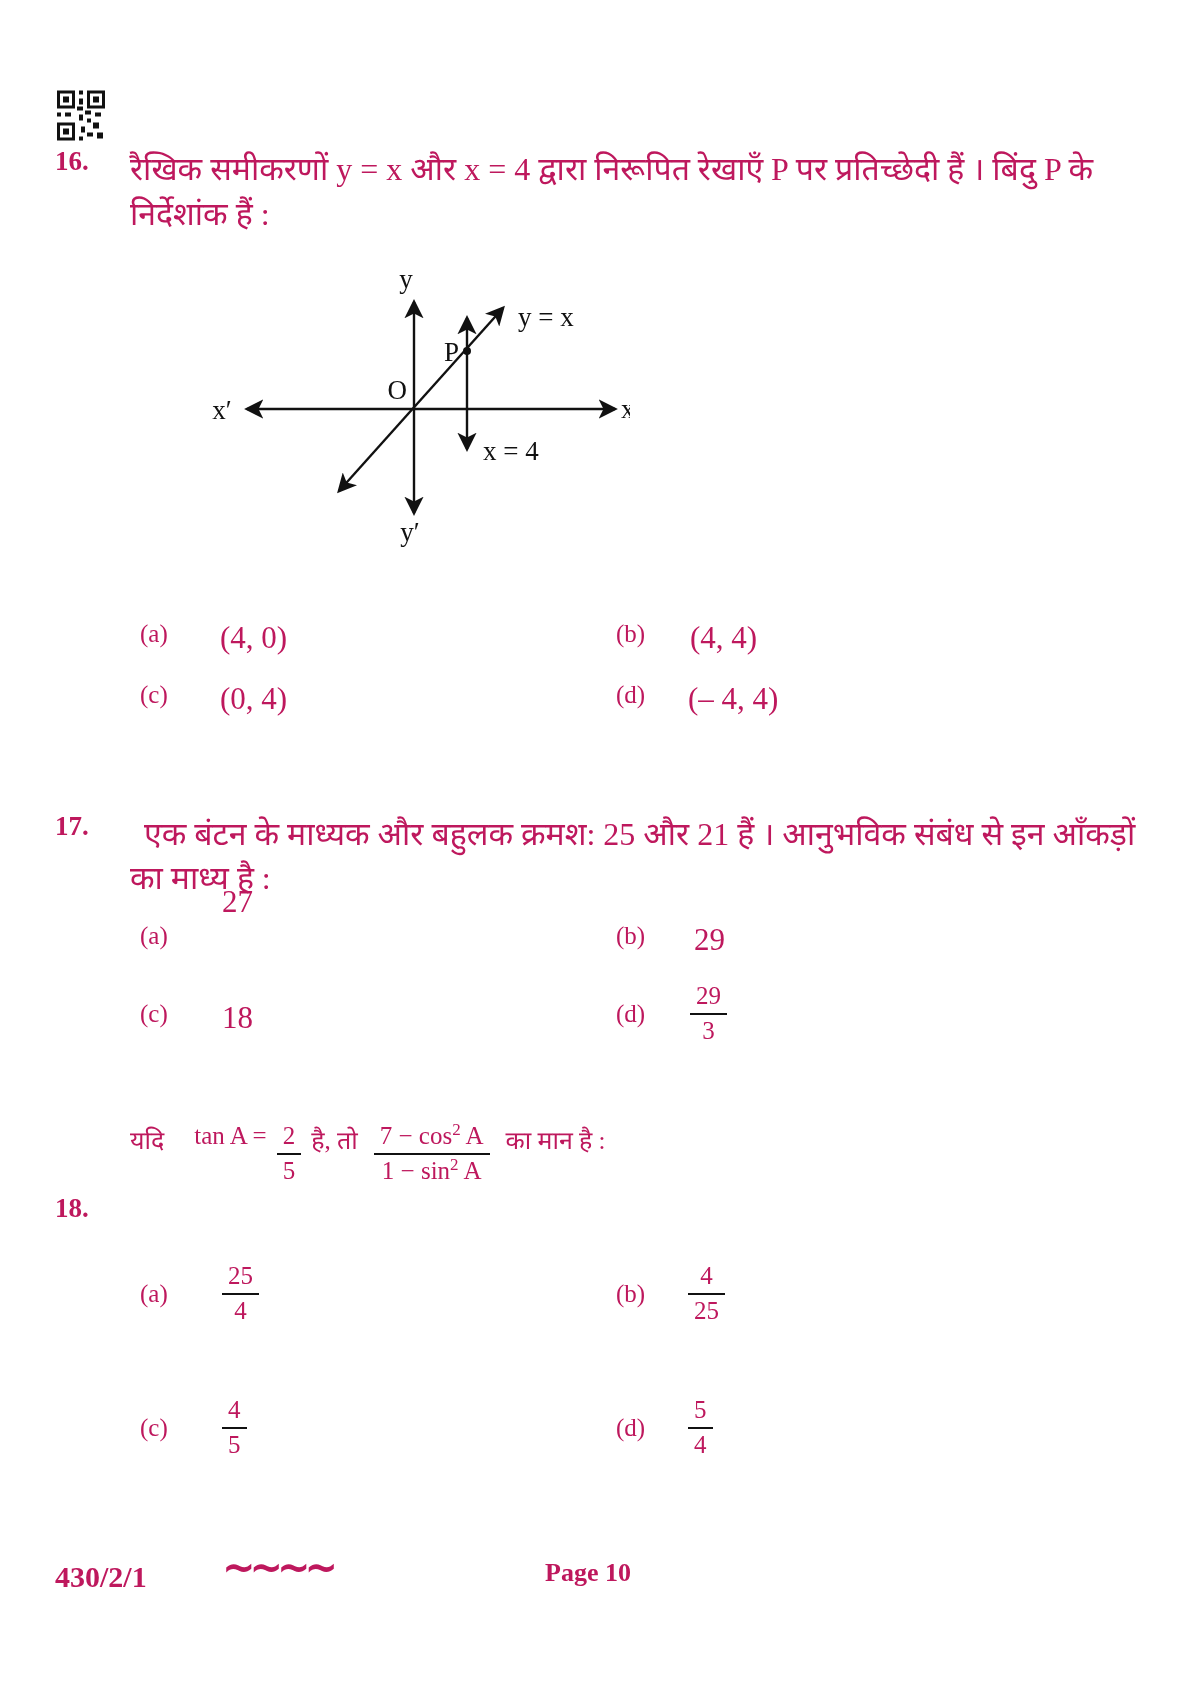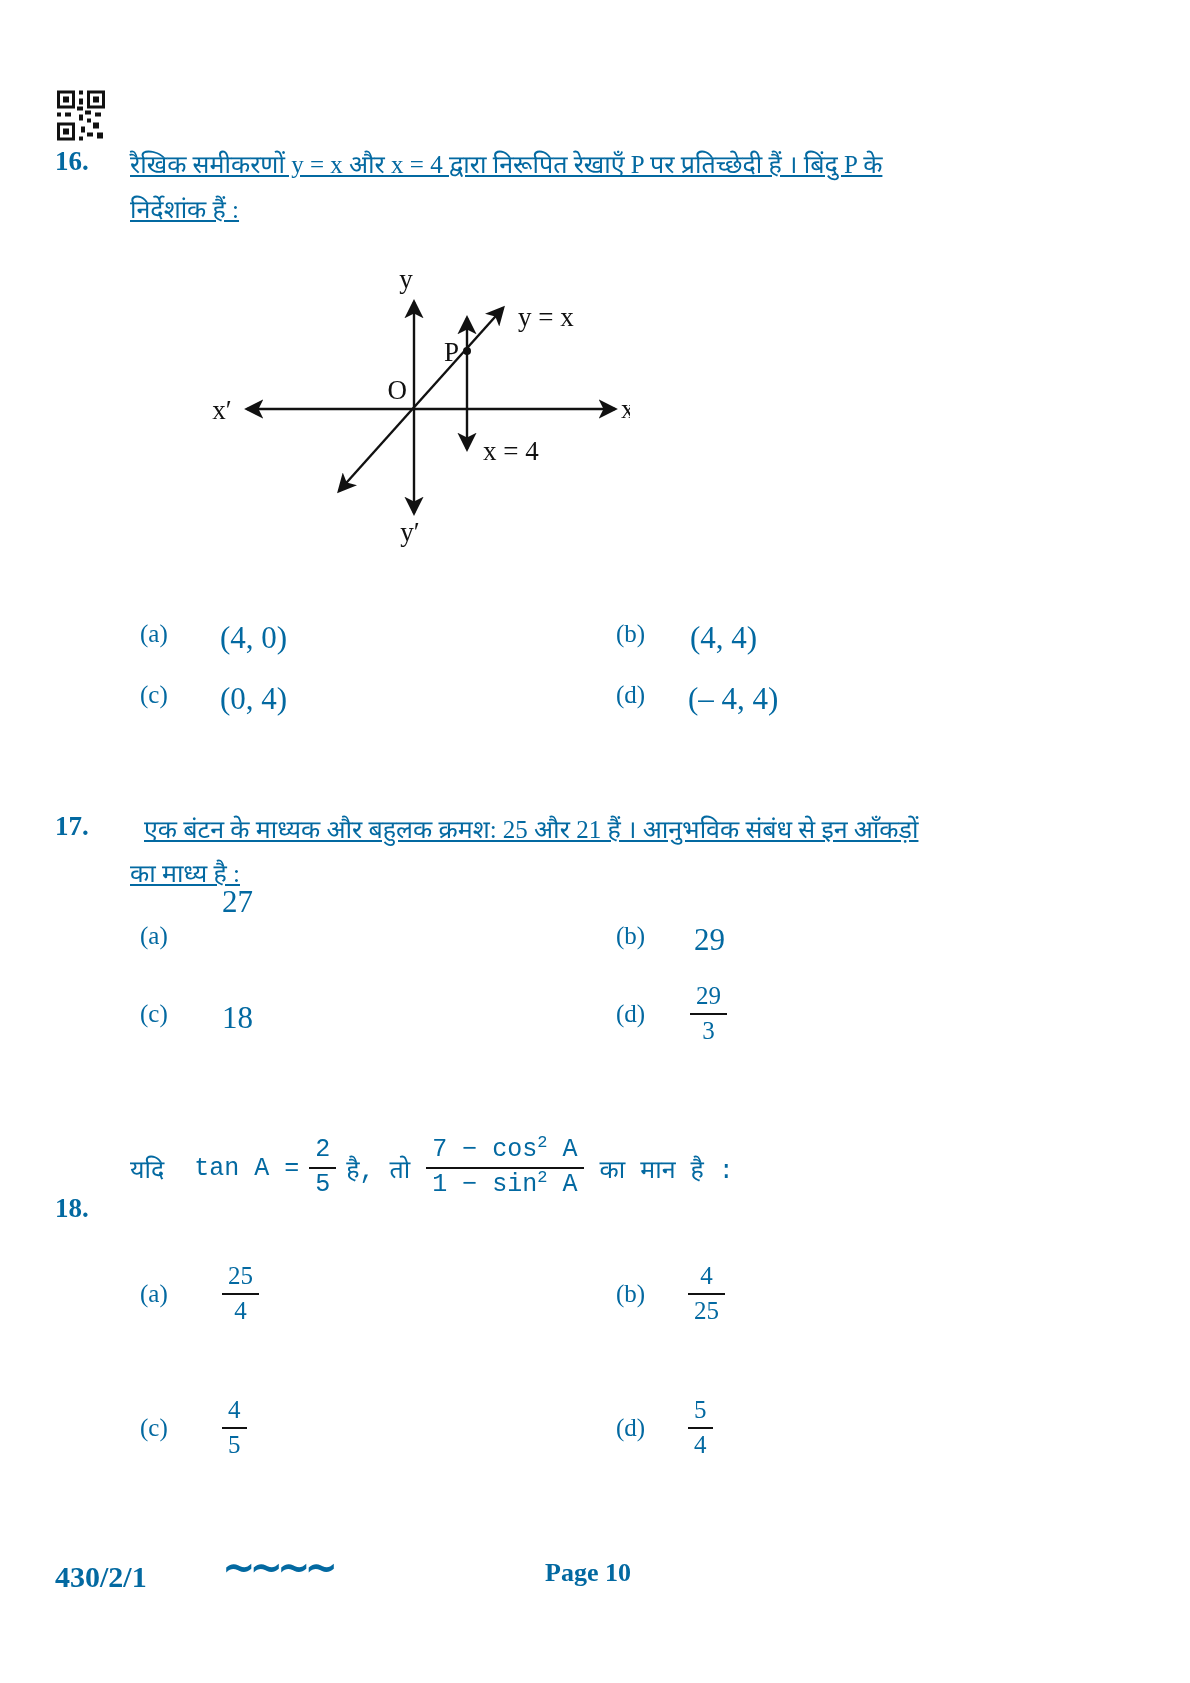--- a/index.html
+++ b/index.html
@@ -1,31 +1,31 @@
 <!DOCTYPE html>
 <html><head>
 <meta charset="utf-8">
 <style>
   html,body { margin:0; padding:0; background:#e8e8e8; }
   .page {
     position:relative; width:1190px; height:1683px; margin:0 auto;
-    background:#ffffff; color:#0369a1;
+    background:#ffffff; color:#be185d;
     font-family:"Liberation Serif","DejaVu Serif",serif;
     overflow:hidden;
   }
   .abs { position:absolute; white-space:nowrap; }
   .qnum { font-weight:bold; font-size:27px; }
-  .qtext { font-size:25px;text-decoration:underline; }
+  .qtext { font-size:32px; }
   .optlabel { font-size:25px; }
   .optval { font-size:31px; }
   .frac { display:inline-block; text-align:center; vertical-align:middle; font-size:25px; line-height:1.15; }
   .frac .num { display:block; border-bottom:2px solid #111; padding:0 6px 2px; }
   .frac .den { display:block; padding:2px 6px 0; }
   .sup { font-size:17px; vertical-align:super; line-height:0; }
-  .formula-row { display:flex; align-items:center; font-size:25px;font-family:Liberation Mono, monospace; }
+  .formula-row { display:flex; align-items:flex-start; font-size:25px; }
   .opt-row { display:flex; align-items:center; height:72px; }
   .lblbox-l { display:inline-block; width:82px; }
   .lblbox-r { display:inline-block; width:72px; }
   .footer-code { font-weight:bold; font-size:30px; }
   .footer-page { font-weight:bold; font-size:26px; }
   .squiggle { font-weight:bold; font-size:40px; letter-spacing:-6px; font-family:"DejaVu Sans",sans-serif; }
   svg text { font-family:"Liberation Serif","DejaVu Serif",serif; fill:#111; }
 </style>
 </head>
 <body>

